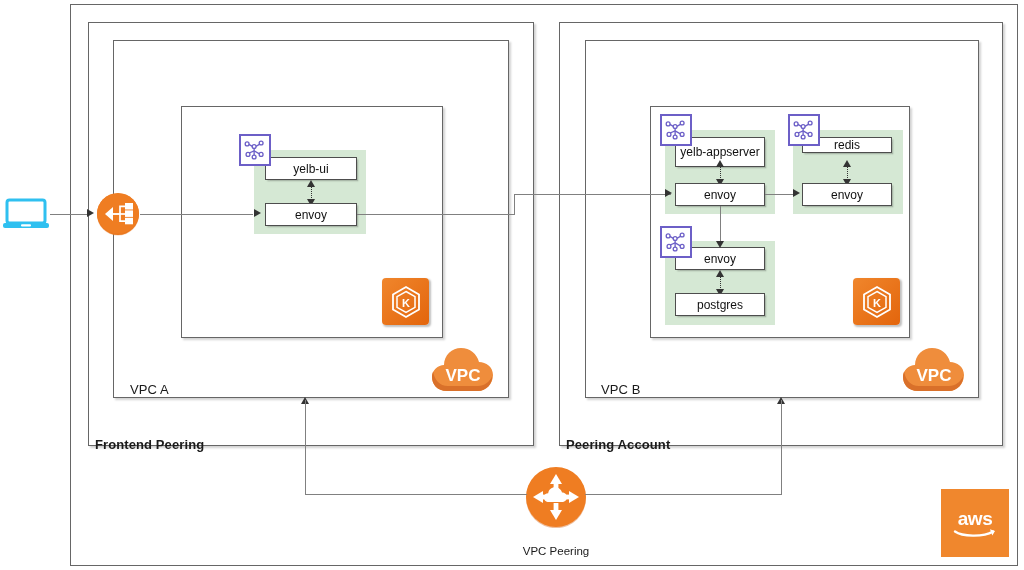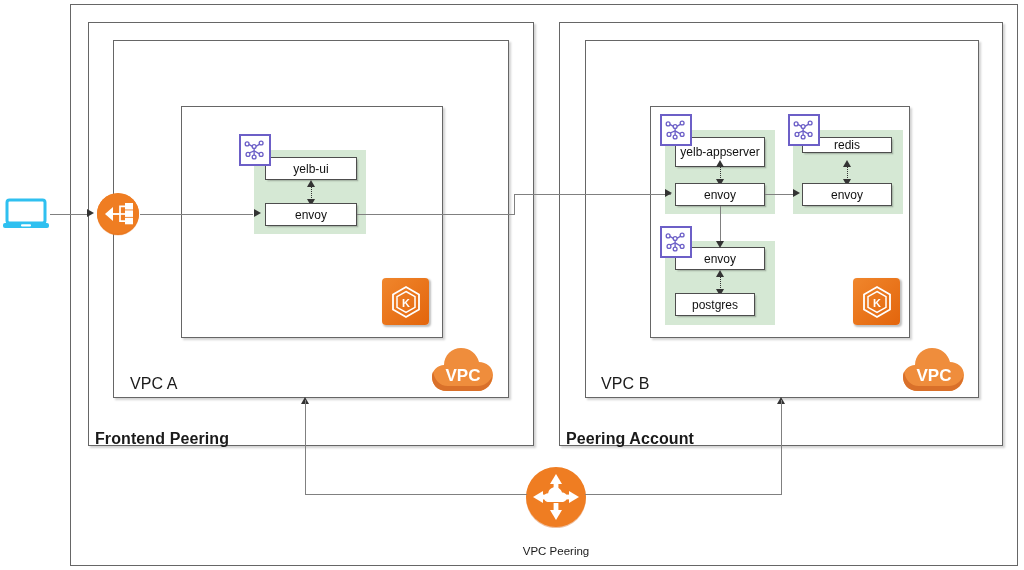--- a/index.html
+++ b/index.html
@@ -21,24 +21,25 @@
     position:absolute;
     border:1px solid #666666;
     background:transparent;
     box-sizing:border-box;
   }
   .box.shadow{
     box-shadow:2px 2px 2px rgba(0,0,0,0.18);
   }
   .box-label{
     position:absolute;
-    font-size:16px;
+    font-size:13px;
     color:#1a1a1a;
     white-space:nowrap;
     letter-spacing:0.1px;
+    margin-top:7px;
   }
   .box-label.bold{ font-weight:bold; }
 
   
   .meshgroup{
     position:absolute;
     background:#d5e8d4;
     border:1px solid #d5e8d4;
     box-sizing:border-box;
   }
@@ -283,21 +284,21 @@
   </div>
 
   <div class="meshgroup" style="left:665px; top:241px; width:110px; height:84px;"></div>
 
   <div class="node" style="left:675px; top:247px; width:90px; height:23px;">envoy</div>
 
   <div class="vline dotted" style="left:720px; top:274px; height:18px;"></div>
   <div class="arrow up" style="left:716px; top:270px;"></div>
   <div class="arrow down" style="left:716px; top:289px;"></div>
 
-  <div class="node" style="left:675px; top:293px; width:80px; height:23px;">postgres</div>
+  <div class="node" style="left:675px; top:293px; width:90px; height:23px;">postgres</div>
 
   <div class="icon mesh-icon" style="left:660px; top:226px;">
     <svg viewBox="0 0 32 32" xmlns="http://www.w3.org/2000/svg">
       <g stroke="#6c5fc7" stroke-width="1.5" fill="none">
         <path d="M8 9 L15 13 L15 23"></path>
           <path d="M15 13 L22 9"></path>
         <path d="M15 17 L22 21"></path>
           <path d="M8 20 L15 17"></path>
       </g>
       <g fill="#ffffff" stroke="#6c5fc7" stroke-width="1.5">
@@ -375,14 +376,21 @@
   <div class="cap" style="left:510px; top:545px; width:92px;">VPC Peering</div>
 
   <div class="arrow up" style="left:301px; top:397px;"></div>
   <div class="vline" style="left:305px; top:400px; height:94px;"></div>
   <div class="hline" style="left:305px; top:494px; width:222px;"></div>
 
   <div class="arrow up" style="left:777px; top:397px;"></div>
   <div class="vline" style="left:781px; top:400px; height:94px;"></div>
   <div class="hline" style="left:585px; top:494px; width:197px;"></div>
 
+  <div class="icon aws-logo" style="left:941px; top:489px;">
+    <svg width="52" height="34" viewBox="0 0 52 34" xmlns="http://www.w3.org/2000/svg">
+      <text x="26" y="19" font-family="Liberation Sans, sans-serif" font-size="19" font-weight="bold" fill="#ffffff" text-anchor="middle" letter-spacing="-0.5">aws</text>
+      <path d="M6 25.5 C13 30.5 34 31.5 44 25.5" stroke="#ffffff" stroke-width="2.4" fill="none" stroke-linecap="round"></path>
+      <path d="M41 23.3 L46 25 L43.3 29.4 Z" fill="#ffffff"></path>
+    </svg>
+  </div>
 
 </div>
 
 </body></html>

